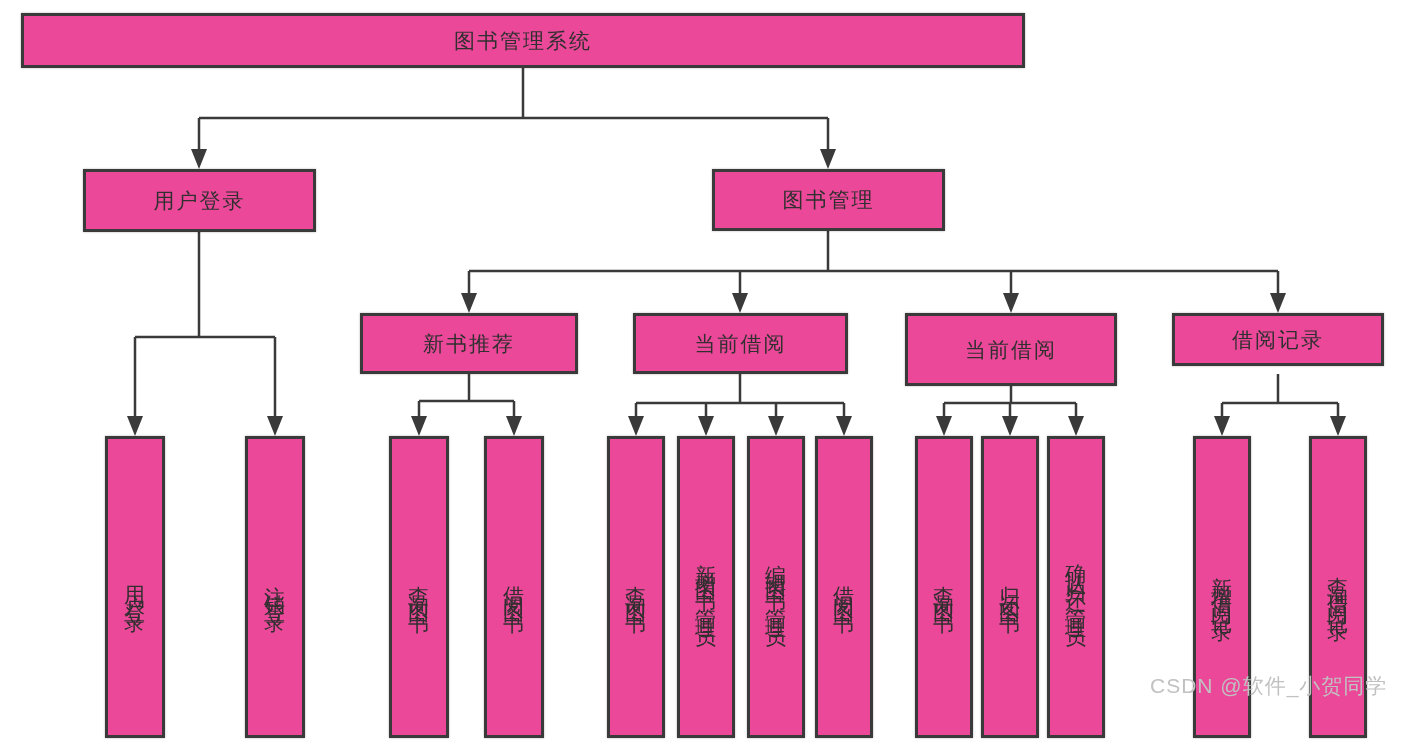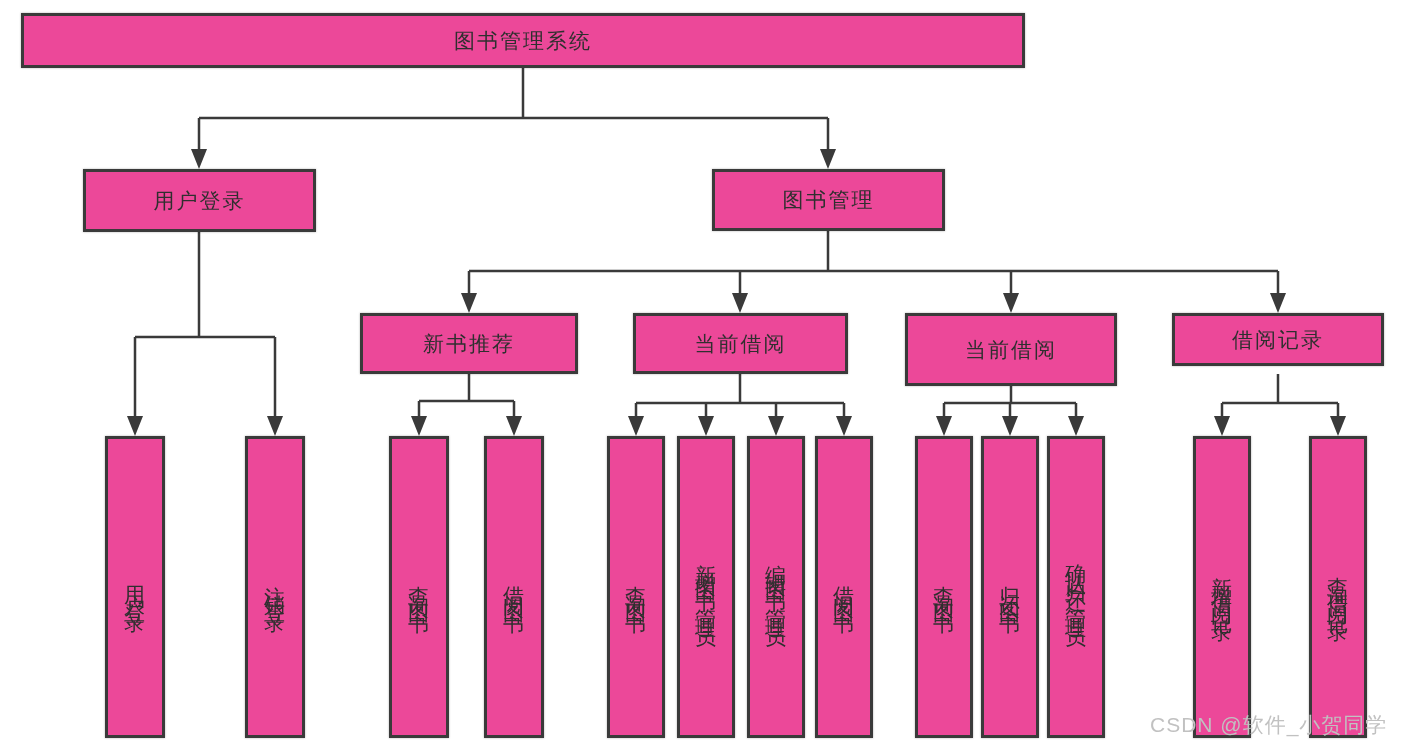--- a/index.html
+++ b/index.html
@@ -36,21 +36,21 @@
     text-orientation: mixed;
     letter-spacing: 9px;
     line-height: 1;
     font-size: 21px;
     top: 436px;
     height: 302px;
   }
   .watermark {
     position: absolute;
     left: 1150px;
-    top: 711px;
+    top: 672px;
     font-size: 21px;
     color: #c1c1c1;
     letter-spacing: 1px;
     z-index: 6;
     white-space: nowrap;
   }
 </style>
 </head>
 <body>
 

